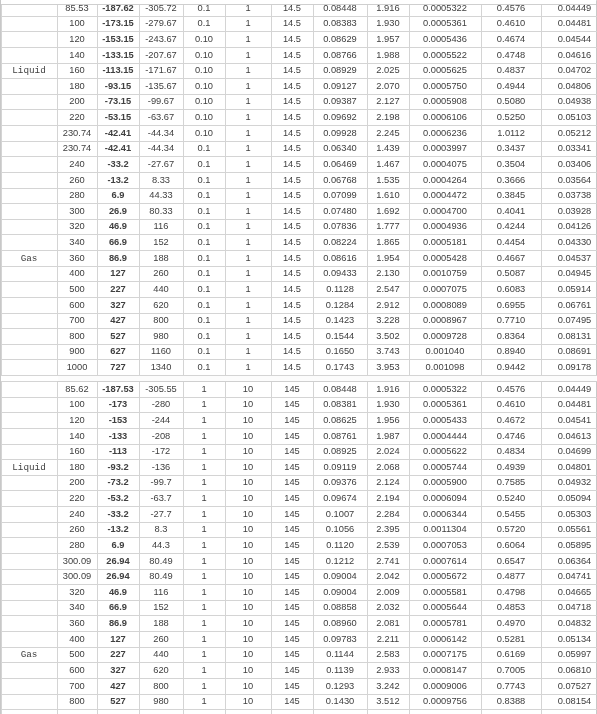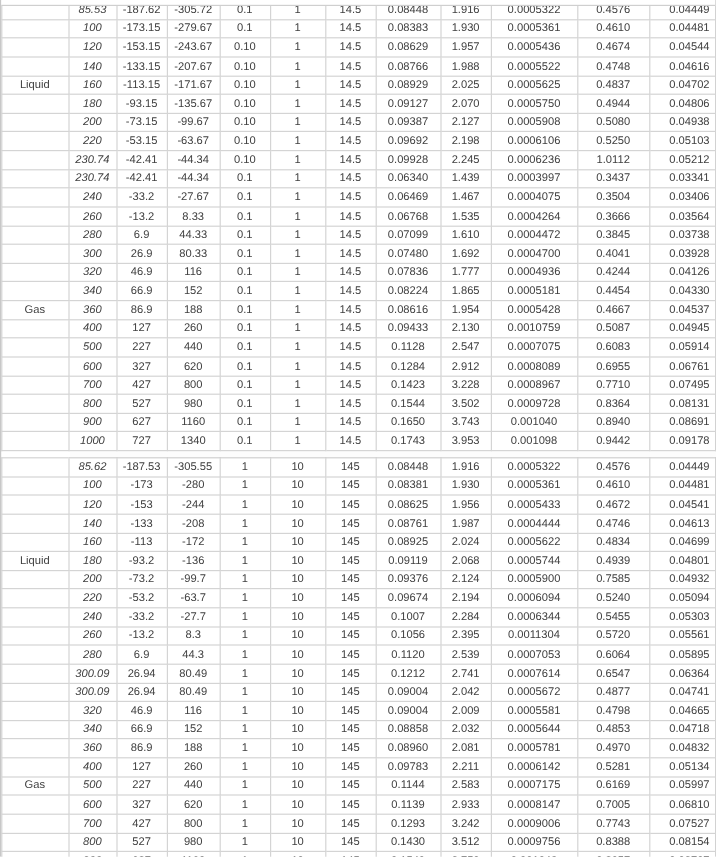--- a/index.html
+++ b/index.html
@@ -46,32 +46,33 @@
   }
 
   
   td.phase {
     border-left: 1px solid #c9c9c9;
     border-right: 1px solid #d4d4d4;
     border-top: none;
     border-bottom: none;
     text-align: center;
     color: #3a3a3a;
+    font-family: Liberation Mono, monospace;
   }
   tr.block-first td.phase { border-top: 1px solid #d4d4d4; }
   tr.block-last  td.phase { border-bottom: 1px solid #d4d4d4; }
   tr.gap td { border: none; height: 5px; padding: 0; background: #fff; }
   tr.gap td.rule {
     border-top: 1px solid #cfcfcf;
     border-bottom: 1px solid #cfcfcf;
     background: #fcfcfc;
   }
 
-  td.c-temp   { text-align: right; padding-right: 4px; font-style: italic; }
-  td.c-t2     { text-align: right; padding-right: 4px; }
+  td.c-temp   { text-align: right; padding-right: 4px; }
+  td.c-t2     { text-align: right; padding-right: 4px; font-weight: bold; }
   td.c-t3     { text-align: right; padding-right: 4px; margin-left: 13px; }
 
   .toprule {
     position: absolute;
     left: 0; right: 0; top: 0;
     height: 4px;
     border-bottom: 1px solid #cfcfcf;
     background: #ffffff;
   }
 </style>

